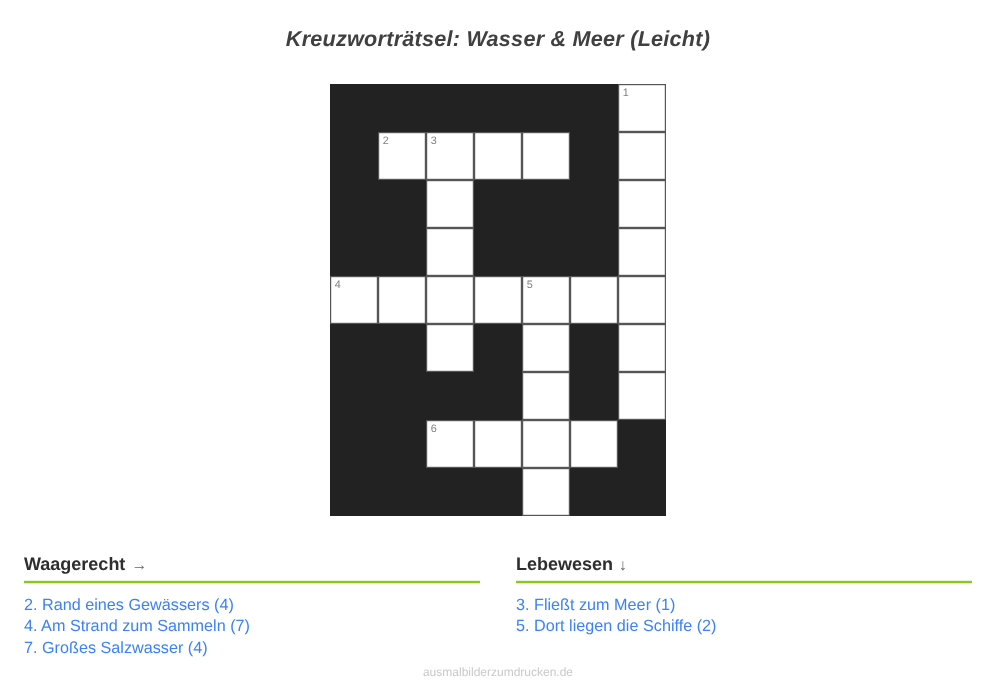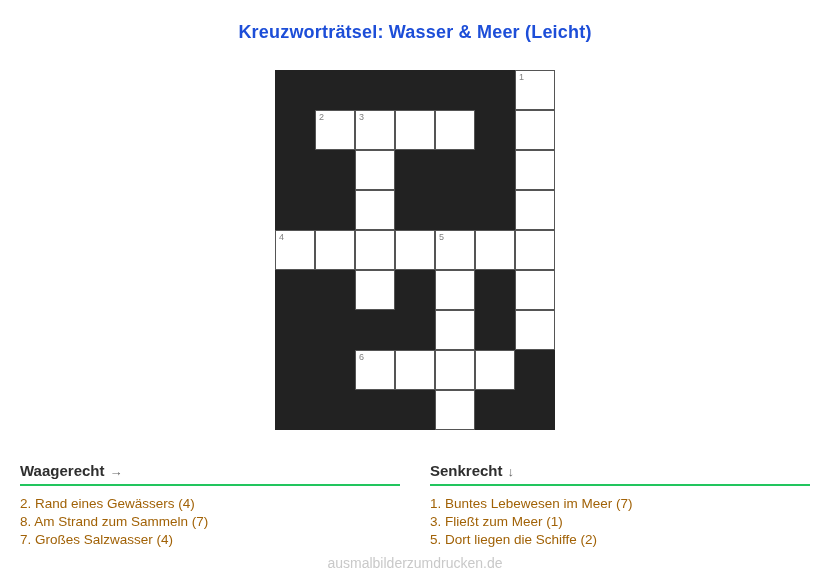--- a/index.html
+++ b/index.html
@@ -12,22 +12,23 @@
   }
   .page { width: 830px; height: 572px; position: relative; }
 
   h1.title {
     margin: 0;
     padding-top: 21px;
     font-size: 18px;
     line-height: 22px;
     font-weight: bold;
     text-align: center;
-    color: #1d4ed8;
+    color: #404040;
     letter-spacing: 0.2px;
+    font-style: italic;
   }
 
   .grid-wrap { display: flex; justify-content: center; margin-top: 27px; }
   .crossword {
     position: relative;
     background: var(--black, #222222);
   }
   .cell {
     position: absolute;
     width: 40px; height: 40px;
@@ -47,43 +48,43 @@
     gap: 30px;
     padding: 0 20px;
     margin-top: 32px;
   }
   .clue-col { width: 380px; }
   .clue-header {
     font-size: 15px;
     font-weight: bold;
     color: #2e2e2e;
     padding-bottom: 5px;
-    border-bottom: 2px solid #22c55e;
+    border-bottom: 2px solid #84cc16;
   }
   .clue-header .arrow {
     font-weight: normal;
     font-size: 13px;
     color: #666666;
     margin-left: 5px;
   }
   ul.clue-list {
     list-style: none;
     margin: 9px 0 0 0;
     padding: 0;
   }
   ul.clue-list li {
     font-size: 13.5px;
     line-height: 18px;
-    color: #a16207;
+    color: #3b82f6;
   }
 
   .footer {
     margin-top: 6px;
     text-align: center;
-    font-size: 14px;
+    font-size: 10px;
     color: #c9c9c9;
   }
 </style>
 </head>
 <body>
 
 <div class="page">
 
   <h1 class="title">Kreuzworträtsel: Wasser &amp; Meer (Leicht)</h1>
 
@@ -132,31 +133,30 @@
   </div>
 
   <div class="clues">
 
     <div class="clue-col">
       <div class="clue-header">
         <span>Waagerecht</span><span class="arrow">→</span>
       </div>
       <ul class="clue-list">
         <li>2. Rand eines Gewässers (4)</li>
-        <li>8. Am Strand zum Sammeln (7)</li>
+        <li>4. Am Strand zum Sammeln (7)</li>
         <li>7. Großes Salzwasser (4)</li>
       </ul>
     </div>
 
     <div class="clue-col">
       <div class="clue-header">
-        <span>Senkrecht</span><span class="arrow">↓</span>
+        <span>Lebewesen</span><span class="arrow">↓</span>
       </div>
       <ul class="clue-list">
-        <li>1. Buntes Lebewesen im Meer (7)</li>
         <li>3. Fließt zum Meer (1)</li>
         <li>5. Dort liegen die Schiffe (2)</li>
       </ul>
     </div>
 
   </div>
 
   <div class="footer">ausmalbilderzumdrucken.de</div>
 
 </div>

